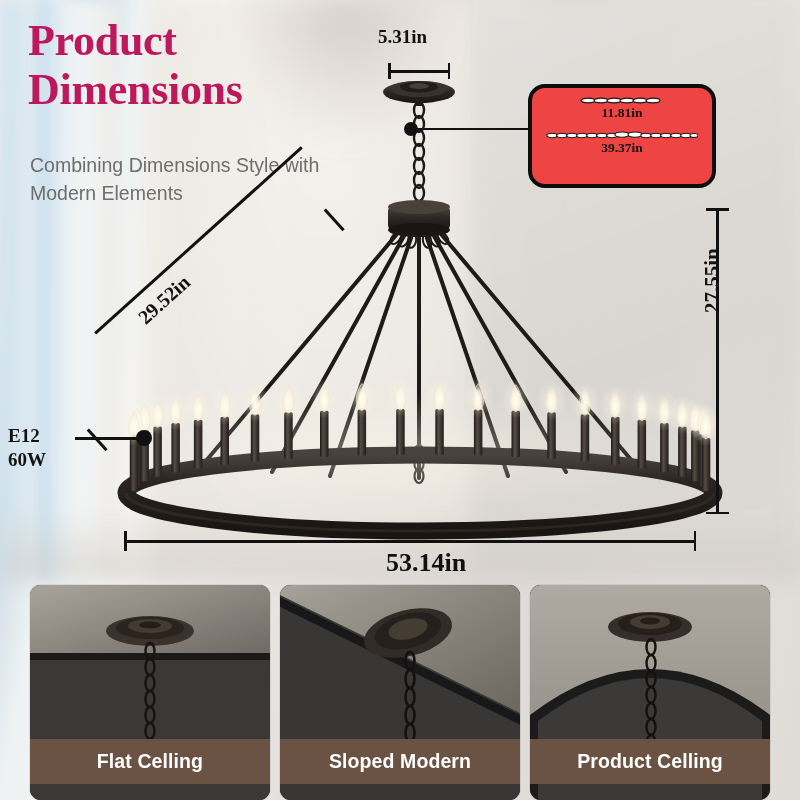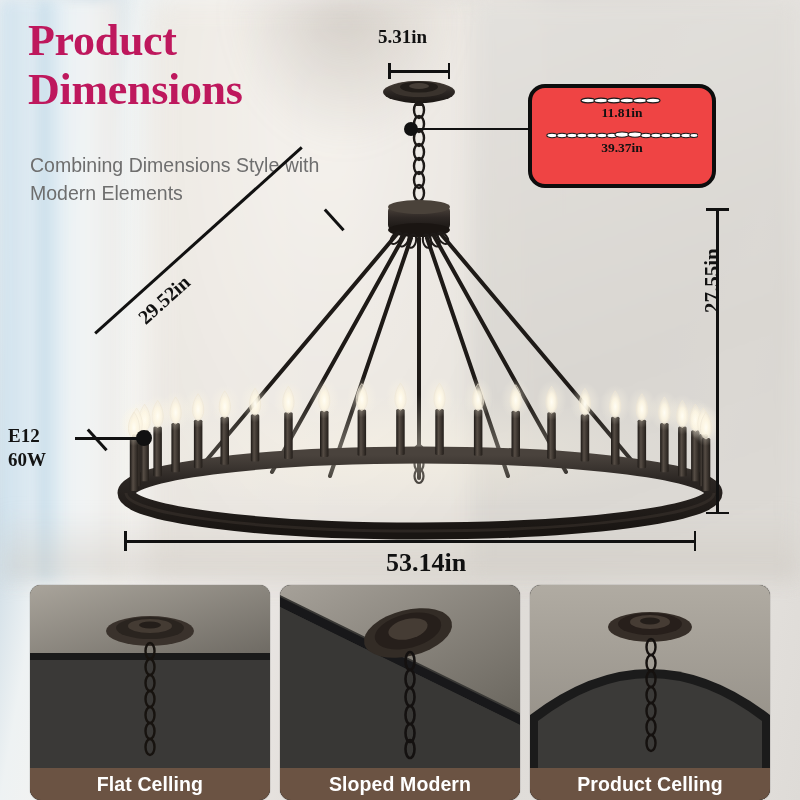--- a/index.html
+++ b/index.html
@@ -101,21 +101,21 @@
 
   
   #lamp{position:absolute;left:0;top:0;width:800px;height:580px;}
 
   
   .panels{position:absolute;left:0;top:585px;width:800px;height:215px;
       display:flex;gap:10px;padding:0 30px;box-sizing:border-box;}
   .panel{position:relative;flex:1;border-radius:11px;overflow:hidden;
       background:#3b3b3a;box-shadow:0 0 0 1px rgba(0,0,0,.08);}
   .panel-img{position:absolute;inset:0;}
-  .panel-cap{position:absolute;left:0;right:0;bottom:0;height:32px;
+  .panel-cap{position:absolute;left:0;right:0;bottom:16px;height:45px;
       background:#6b5343;display:flex;align-items:center;justify-content:center;}
   .panel-cap span{color:#fff;font-weight:bold;font-size:19.5px;letter-spacing:.1px;}
 </style>
 </head>
 <body>
 
 <div id="stage">
 
   <div class="bg">
     <div class="bg-warm"></div>

